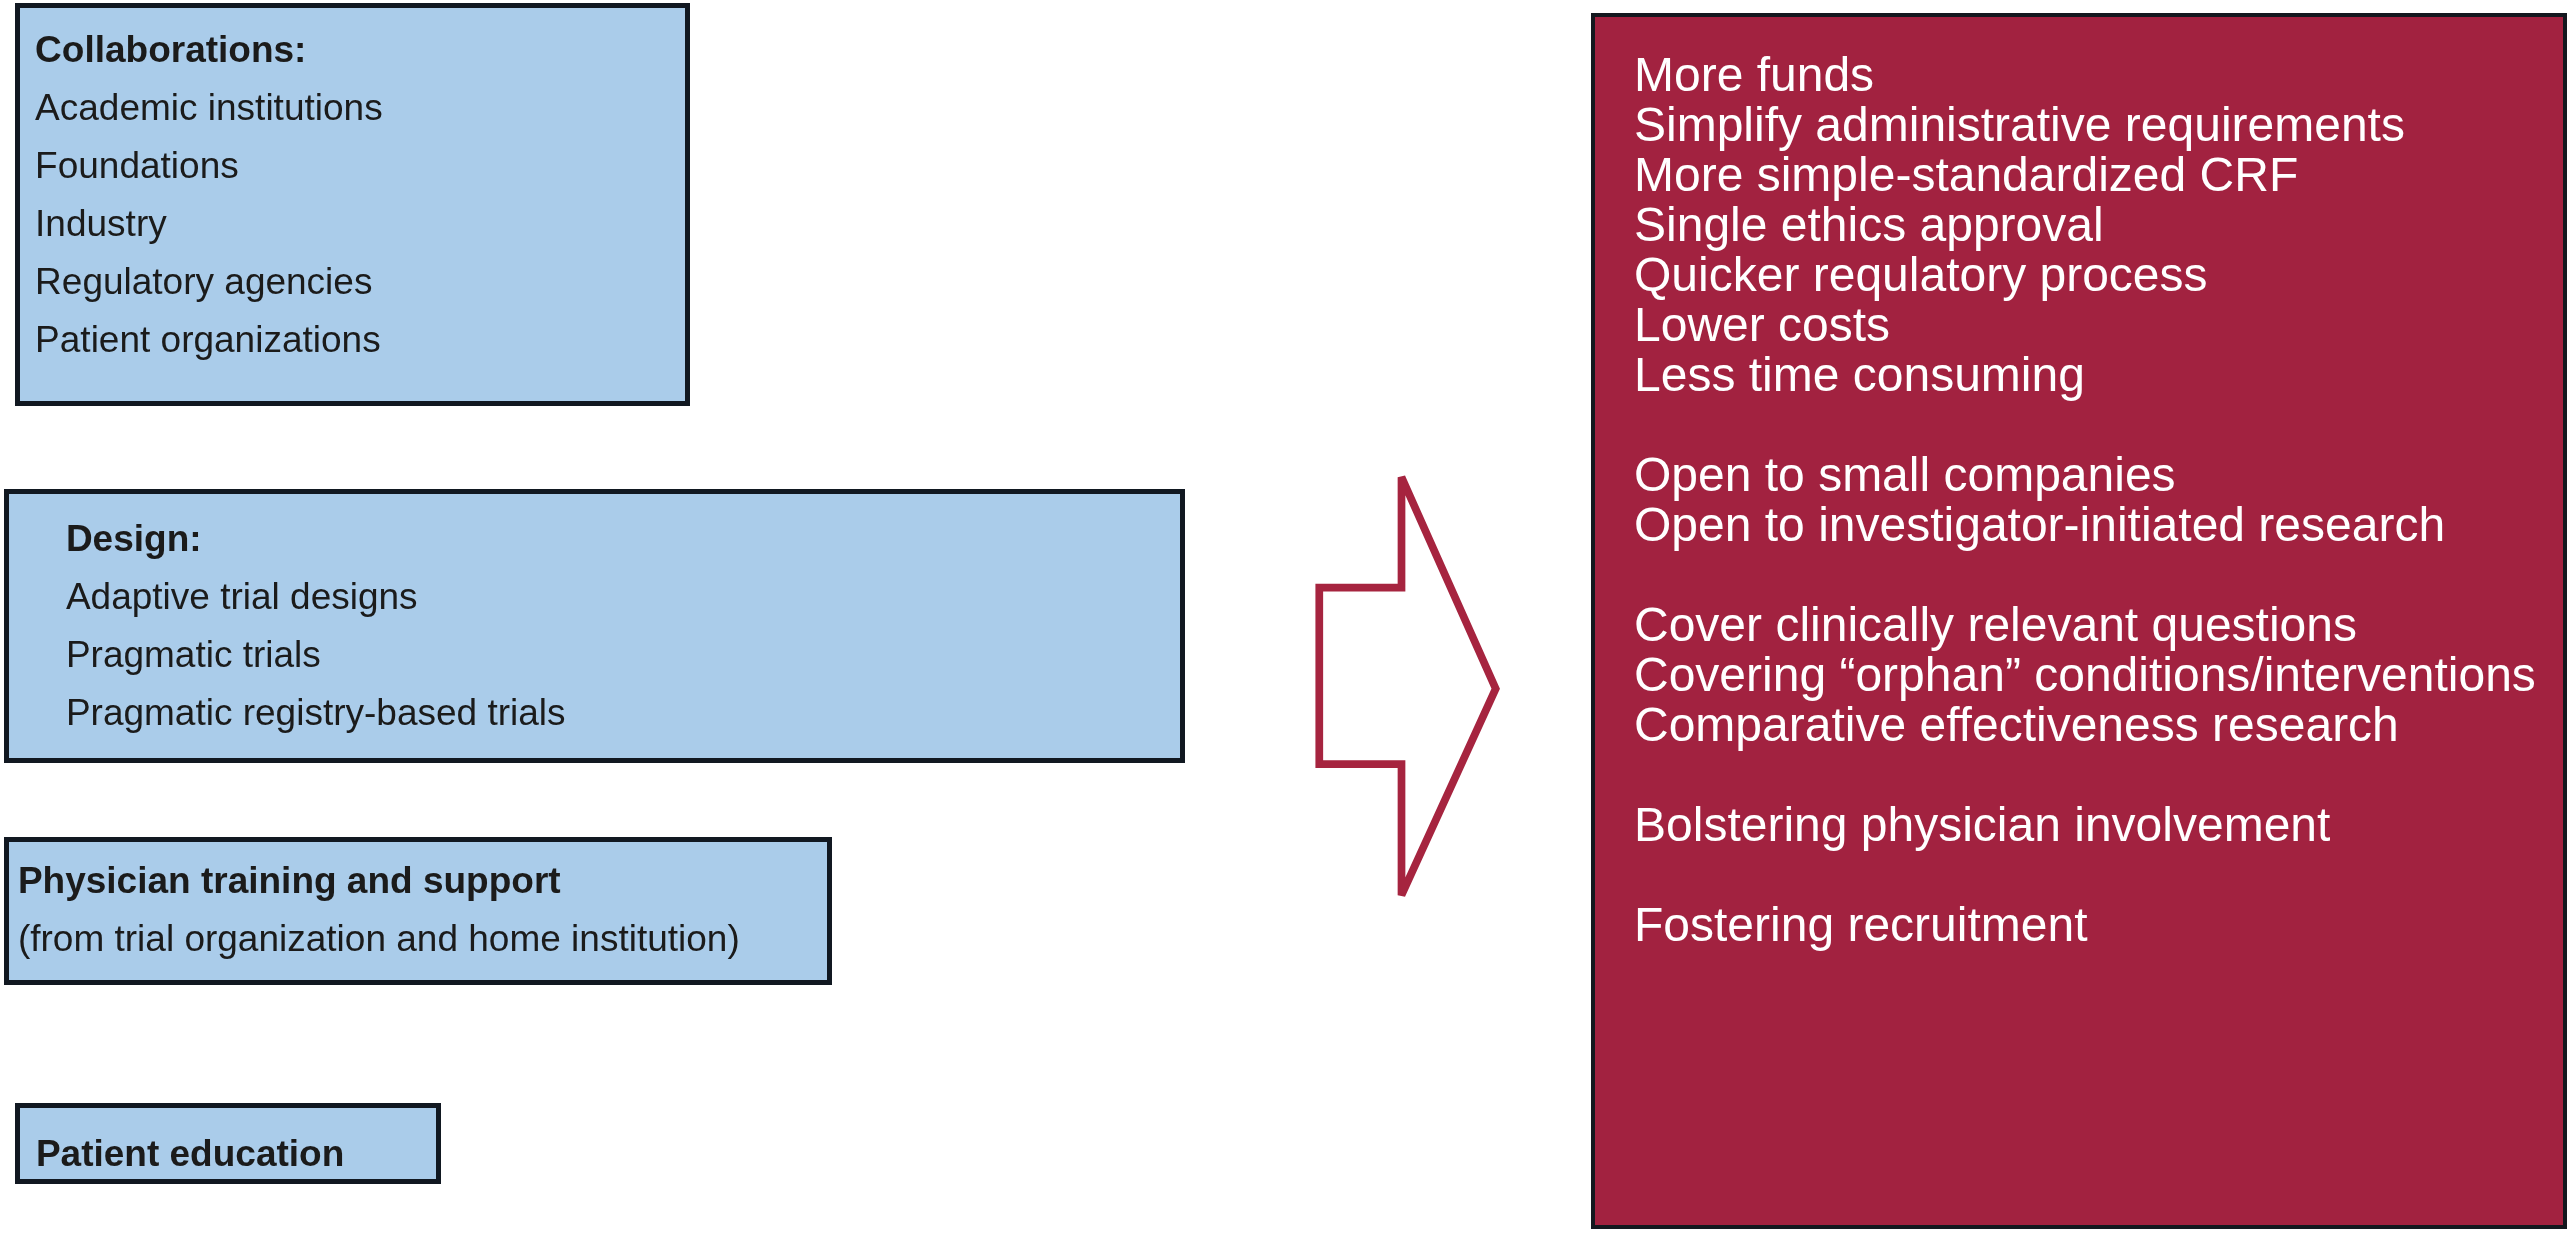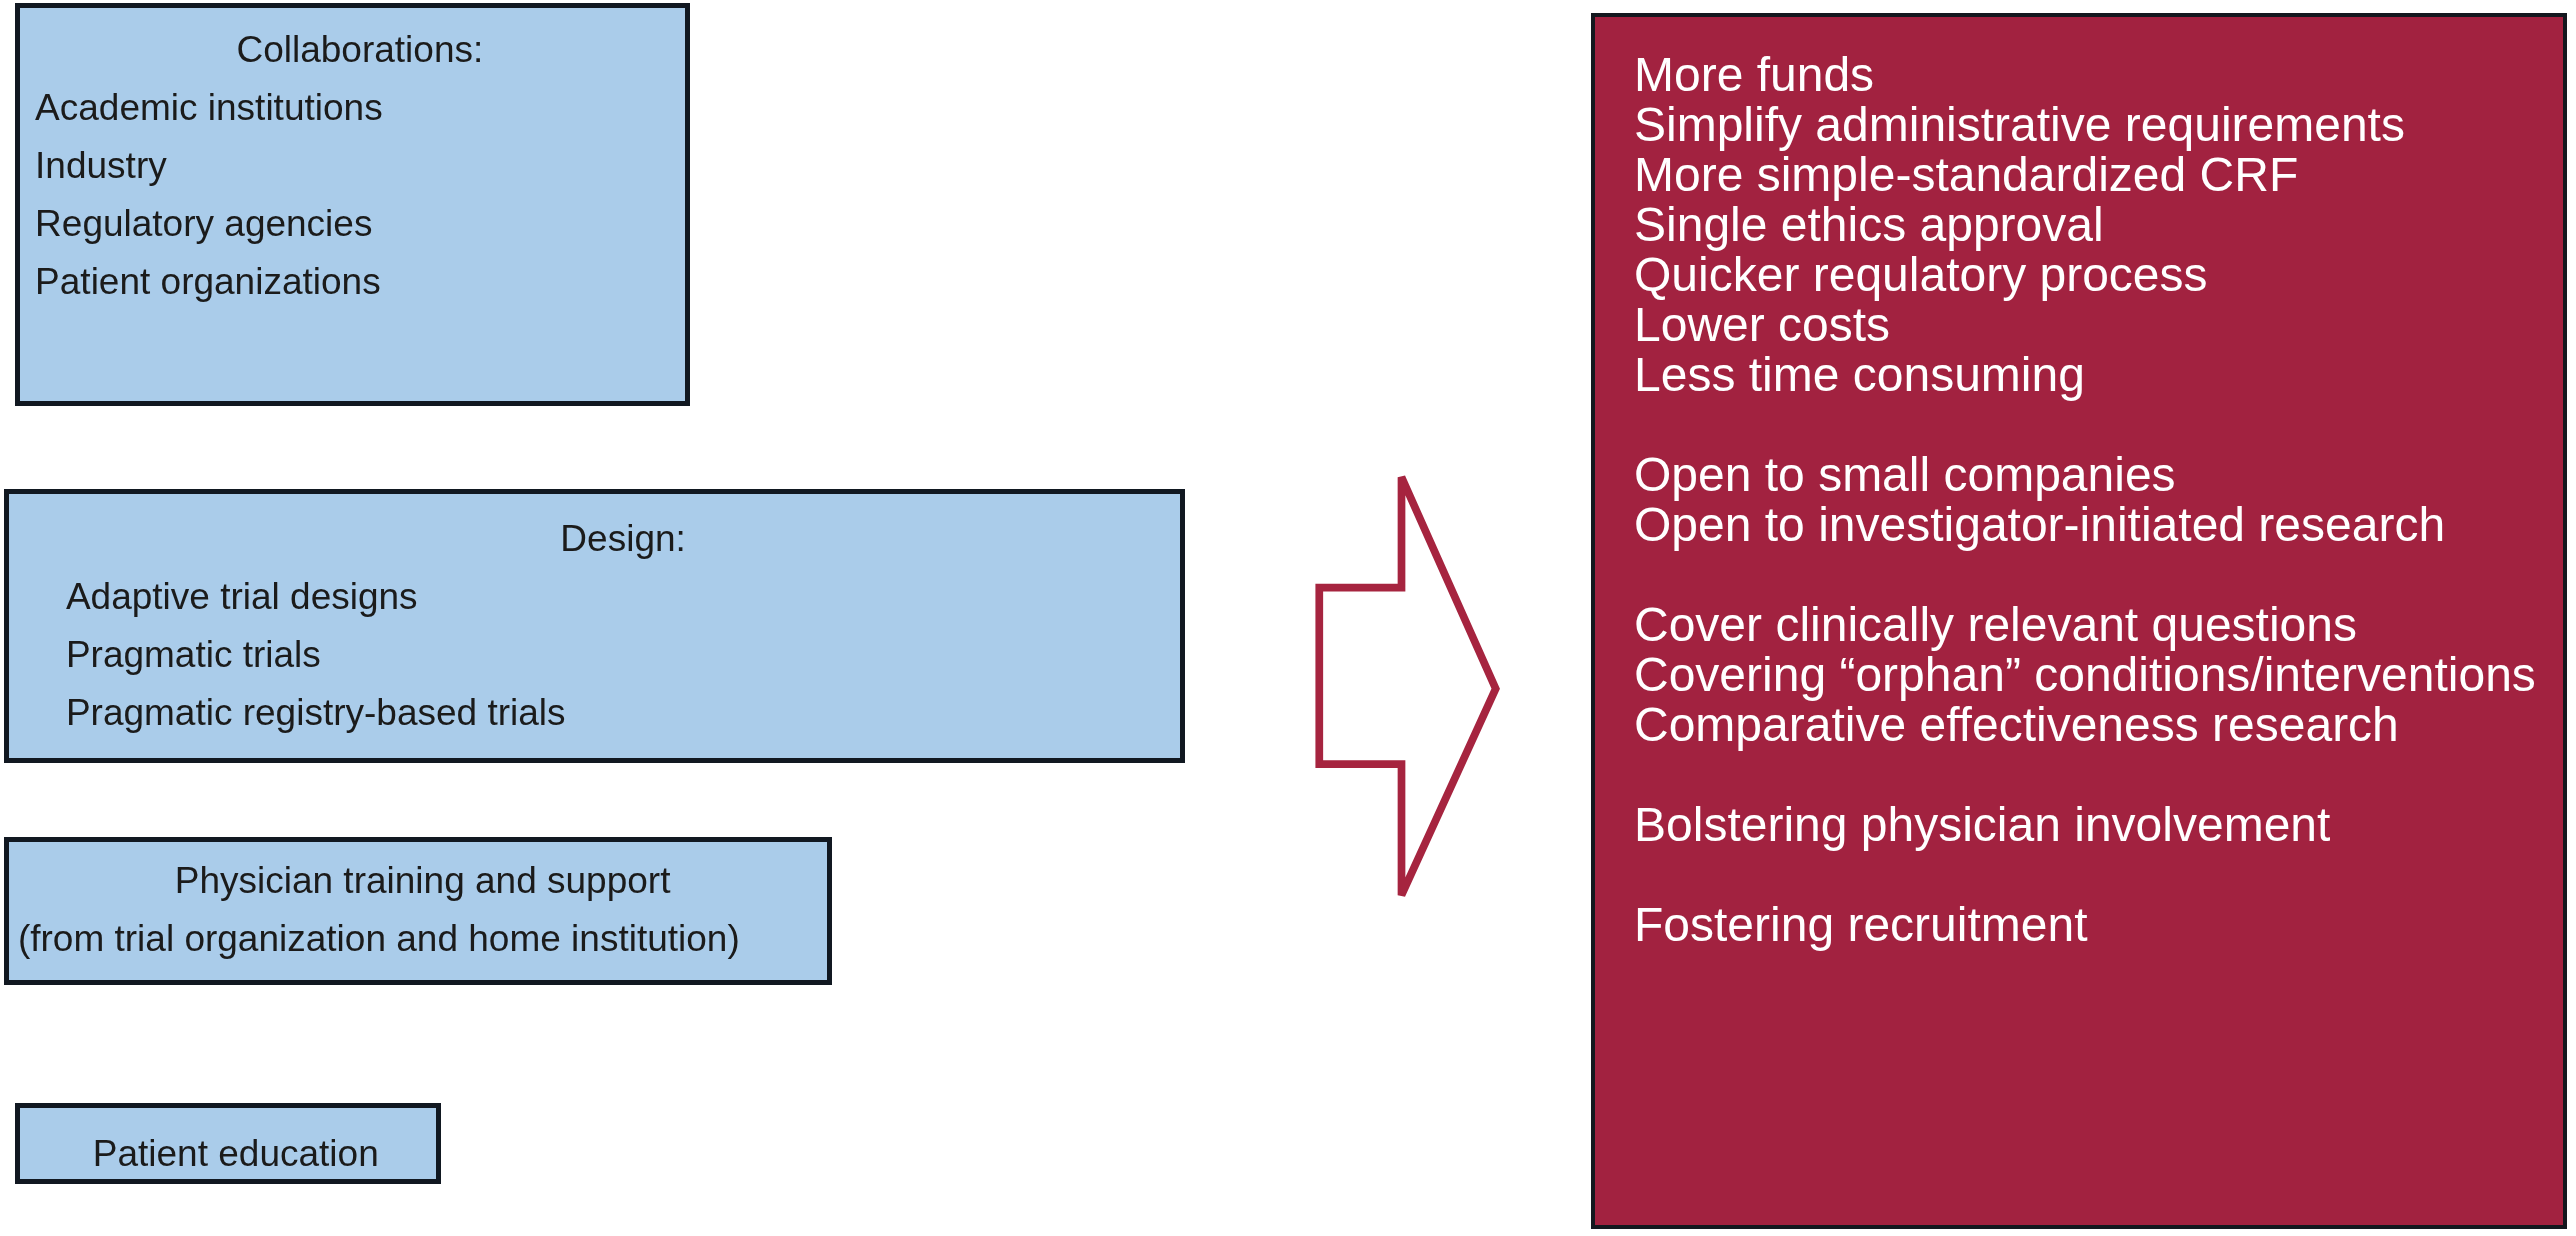--- a/index.html
+++ b/index.html
@@ -27,22 +27,21 @@
     padding: 0;
   }
   .blue-box .line {
     color: #1b1b1b;
     font-size: 37px;
     line-height: 58px;
     white-space: nowrap;
     font-family: "Liberation Sans", sans-serif;
   }
   .blue-box .line.bold {
-    font-weight: normal;
-    text-align: center;
+    font-weight: bold;
   }
 
   #box-collaborations {
     left: 14.6px;  top: 2.6px;
     width: 675px; height: 403px;
   }
   #box-collaborations .inner {
     padding: 13px 0 0 15.5px;
   }
 
@@ -113,20 +112,21 @@
 </style>
 </head>
 <body>
 
 <div id="canvas">
 
   <div class="blue-box" id="box-collaborations">
     <div class="inner">
       <div class="line bold">Collaborations:</div>
       <div class="line">Academic institutions</div>
+      <div class="line">Foundations</div>
       <div class="line">Industry</div>
       <div class="line">Regulatory agencies</div>
       <div class="line">Patient organizations</div>
     </div>
   </div>
 
   <div class="blue-box" id="box-design">
     <div class="inner">
       <div class="line bold">Design:</div>
       <div class="line">Adaptive trial designs</div>

